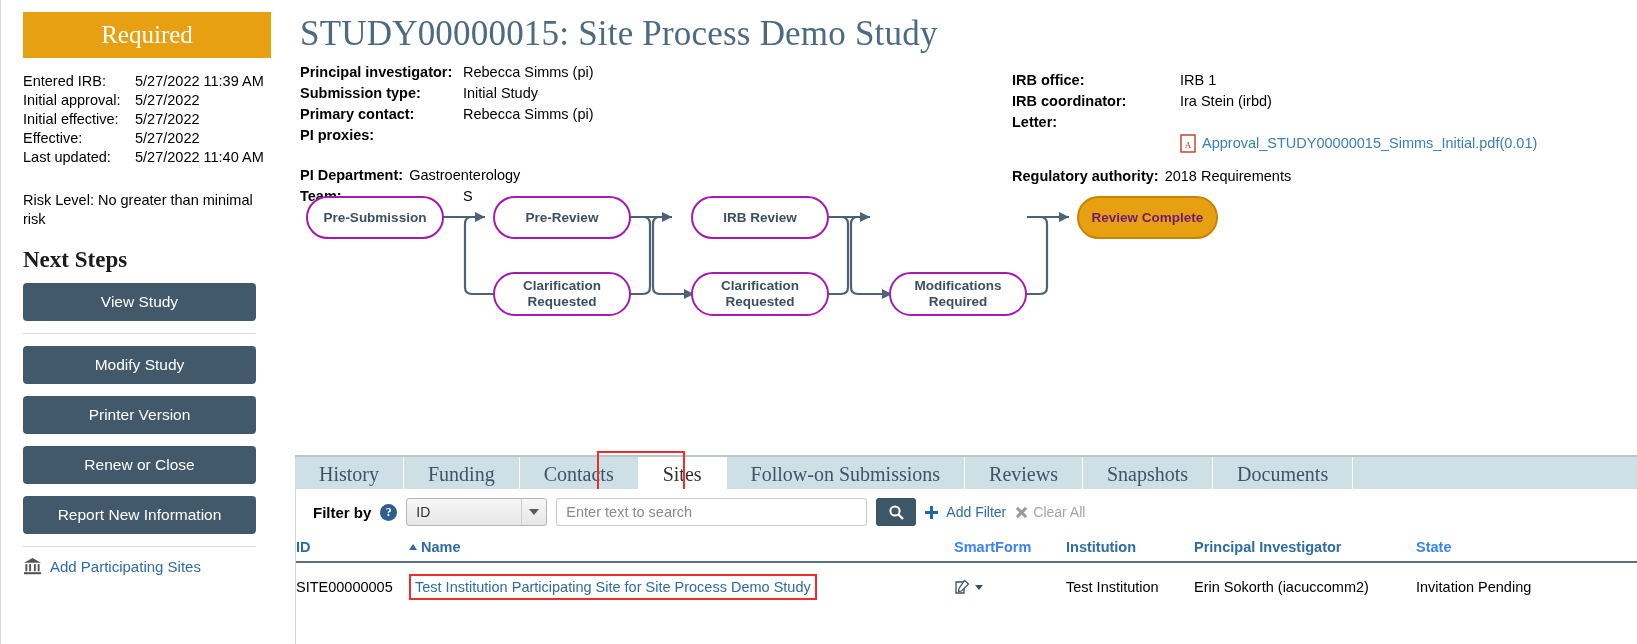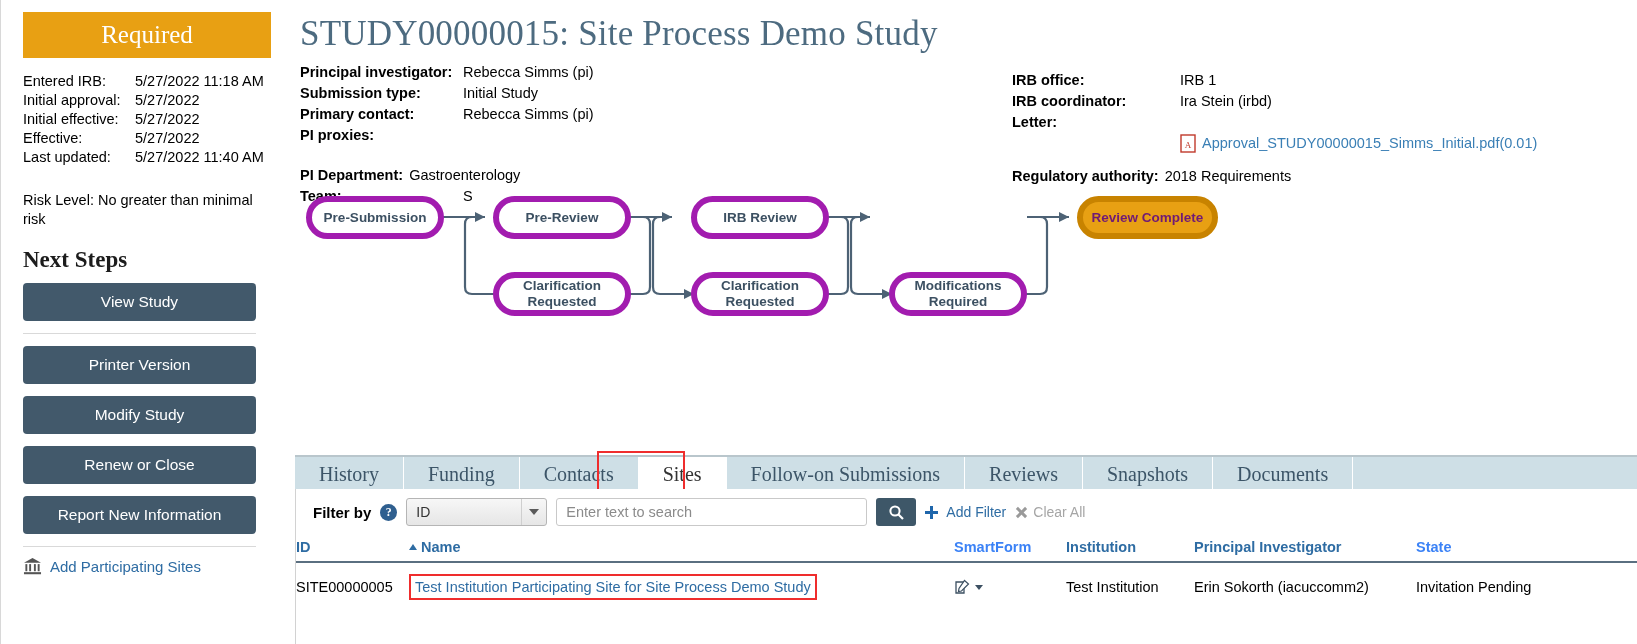--- a/index.html
+++ b/index.html
@@ -41,21 +41,21 @@
   .irow{display:flex;}
   .lbl-w1{width:163px;flex:none;font-weight:bold;}
   .lbl-w2{width:168px;flex:none;font-weight:bold;}
   .inline-b{font-weight:bold;margin-right:6px;}
   .pdf-line{display:flex;align-items:center;margin-left:168px;gap:6px;}
   .pdf-icon{width:16px;height:19px;flex:none;}
   .pdf-link{color:#3a7fb5;font-size:14.5px;}
 
   
   .flow{position:relative;margin-left:17px;width:1000px;height:140px;}
-  .node{position:absolute;border:6px solid #a21caf;border-radius:24px;background:#fff;
+  .node{position:absolute;border:2px solid #a21caf;border-radius:24px;background:#fff;
         display:flex;align-items:center;justify-content:center;text-align:center;
         color:#3c5062;font-size:13.5px;font-weight:bold;line-height:16px;box-sizing:border-box;}
   .node.active{background:#e8a013;border-color:#c88300;color:#701a75;}
   .flow svg{position:absolute;left:0;top:0;}
 
   
   .tabstrip{position:absolute;left:295px;top:455px;width:1342px;height:34px;
             background:#cedfe6;border-top:2px solid #b9c6cc;display:flex;box-sizing:border-box;}
   .tab{height:34px;padding:0 24px;display:flex;align-items:center;justify-content:center;
        font-family:"Liberation Serif", serif;font-size:20px;color:#3c5568;
@@ -123,21 +123,21 @@
 <body>
 
 <div class="page">
 
   <div class="sidebar">
     <div class="status-banner">Required</div>
 
     <div class="meta-list">
       <div class="meta-row">
         <span class="k">Entered IRB:</span>
-        <span class="v">5/27/2022 11:18 AM</span>
+        <span class="v">5/27/2022 11:39 AM</span>
       </div>
       <div class="meta-row">
         <span class="k">Initial approval:</span>
         <span class="v">5/27/2022</span>
       </div>
       <div class="meta-row">
         <span class="k">Initial effective:</span>
         <span class="v">5/27/2022</span>
       </div>
       <div class="meta-row">
@@ -153,22 +153,22 @@
     <div class="risk">
       <span>Risk Level:</span>
       <span>No greater than minimal risk</span>
     </div>
 
     <div class="next-steps-title">Next Steps</div>
 
     <div class="btn-stack">
       <button class="nbtn">View Study</button>
       <div class="sep"></div>
+      <button class="nbtn">Modify Study</button>
       <button class="nbtn">Printer Version</button>
-      <button class="nbtn">Modify Study</button>
       <button class="nbtn">Renew or Close</button>
       <button class="nbtn">Report New Information</button>
     </div>
 
     <div class="add-sites">
       <svg class="bank-icon" viewBox="0 0 20 19">
         <polygon points="10,1 19,6 1,6" fill="#555"></polygon>
         <rect x="2.5" y="7.5" width="2" height="7.5" fill="#555"></rect>
         <rect x="6.5" y="7.5" width="2" height="7.5" fill="#555"></rect>
         <rect x="11.5" y="7.5" width="2" height="7.5" fill="#555"></rect>

